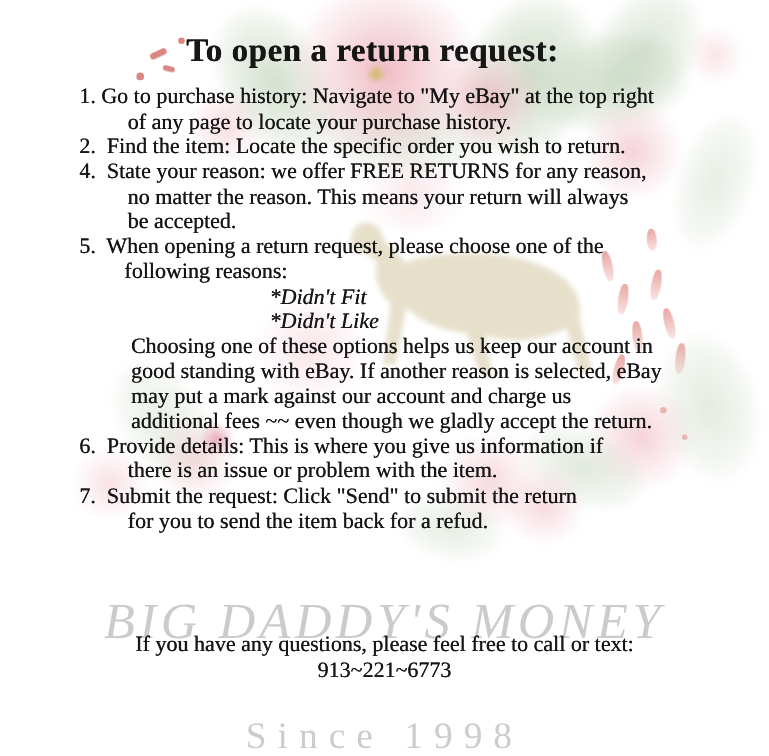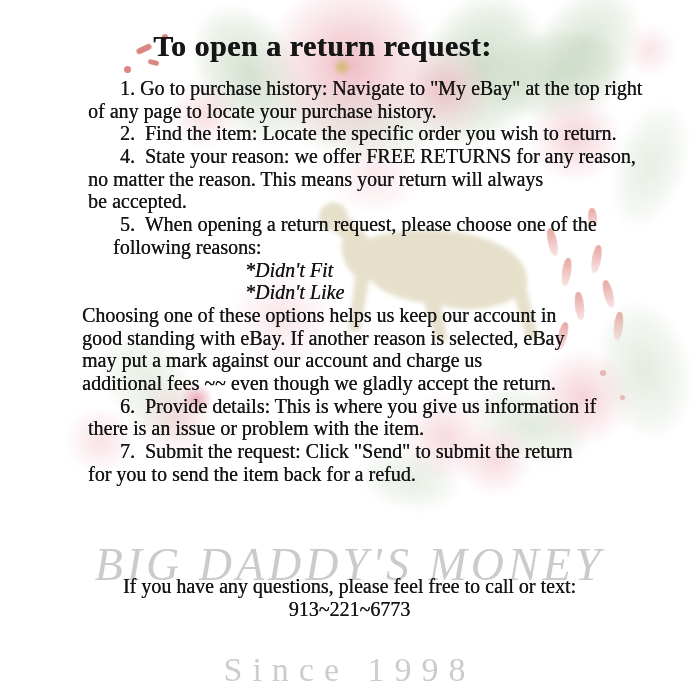--- a/index.html
+++ b/index.html
@@ -21,29 +21,29 @@
   .cdot{position:absolute;border-radius:50%;
         background:radial-gradient(circle,rgba(198,183,78,.8),rgba(198,183,78,0) 70%);filter:blur(1px);}
   .deer{position:absolute;left:298px;top:186px;opacity:.45;filter:blur(2.2px);}
   
   .wm1{position:absolute;top:538px;left:0;width:699px;z-index:1;text-align:center;
        font-size:46px;letter-spacing:4px;color:rgba(171,171,171,.62);white-space:pre;font-style:italic;}
   .wm2{position:absolute;top:629px;left:0;width:699px;z-index:1;text-align:center;
        font-size:34px;letter-spacing:10px;color:rgba(184,184,184,.72);white-space:pre;margin-top:22px;}
   
   .title{position:absolute;top:29px;left:0;width:645px;z-index:2;text-align:center;
-         font-size:30px;font-weight:700;letter-spacing:.5px;text-shadow:.3px 0 0 #161616;}
+         font-size:30px;font-weight:700;letter-spacing:.5px;text-shadow:.3px 0 0 #161616;padding-left:16px;}
   .textblock{position:absolute;top:77px;left:0;width:699px;z-index:2;font-size:20px;line-height:22.7px;
              text-shadow:.25px 0 0 #1a1a1a;}
   .ln{white-space:pre;height:22.7px;}
-  .i-num{padding-left:120px;}
-  .i-wrap{padding-left:88px;}
+  .i-num{padding-left:72px;}
+  .i-wrap{padding-left:116px;}
   .i-wrap5{padding-left:113px;}
   .i-reason{padding-left:245px;font-style:italic;}
-  .i-para{padding-left:82px;}
+  .i-para{padding-left:119px;}
   .footer{position:absolute;top:575px;left:0;width:699px;z-index:2;text-align:center;
           font-size:20px;line-height:23.5px;text-shadow:.25px 0 0 #1a1a1a;}
 </style>
 </head>
 <body>
 
 <div class="canvas">
 
   <div class="bg">
 

